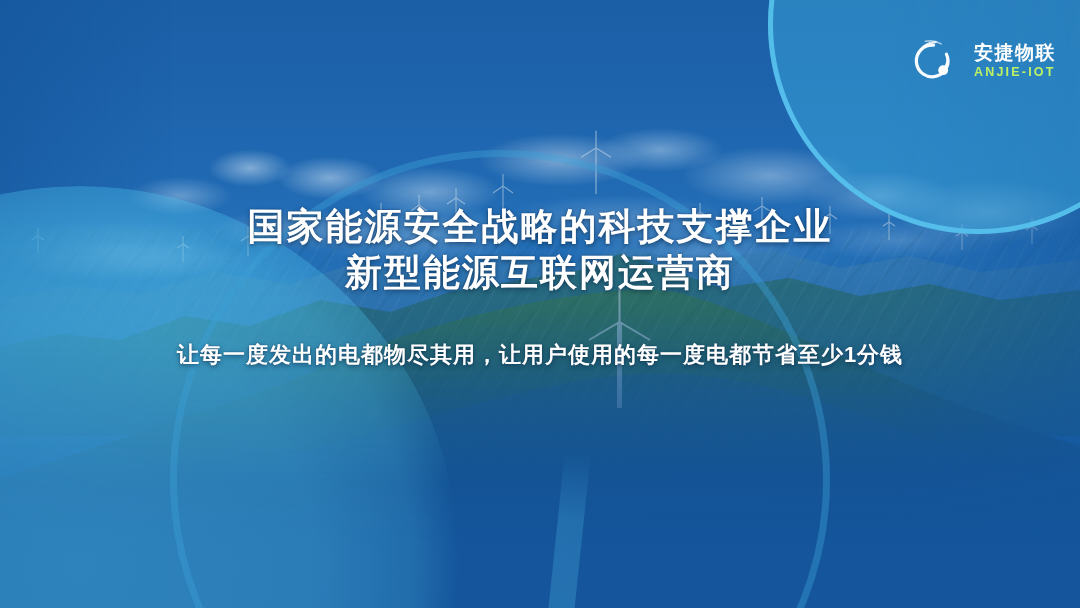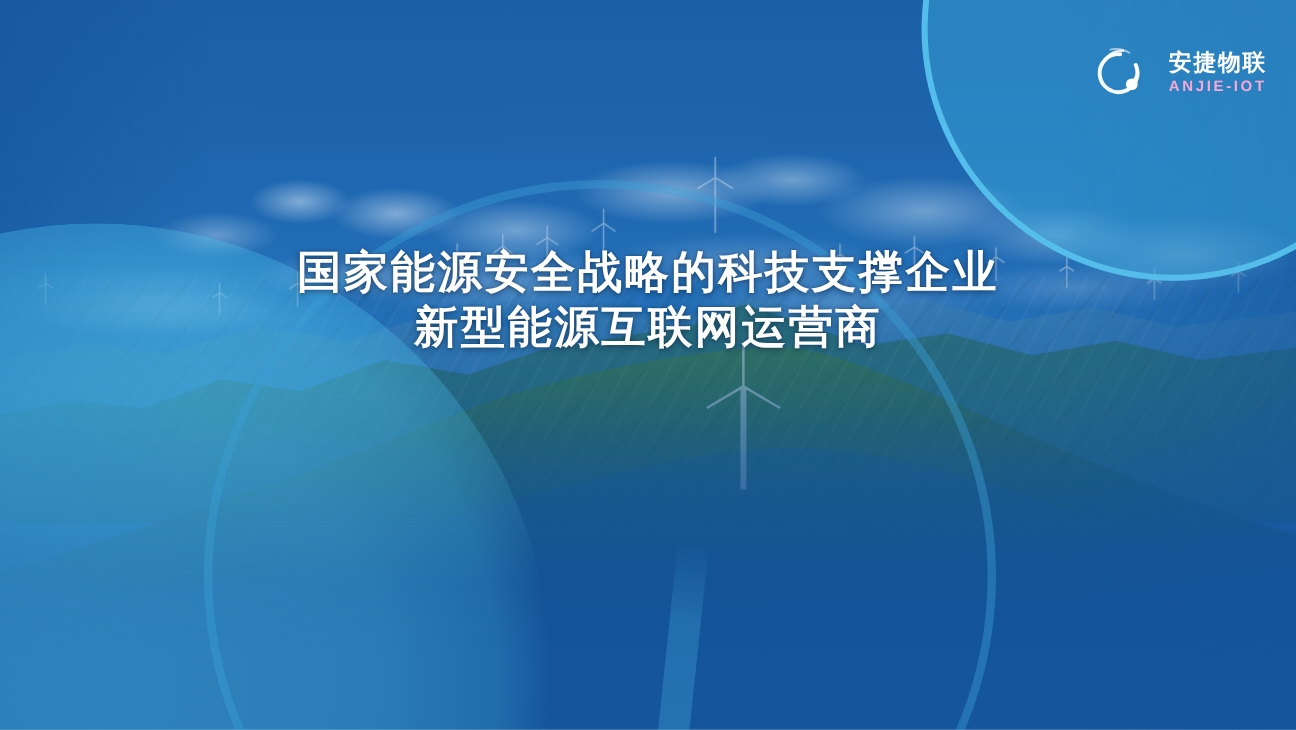--- a/index.html
+++ b/index.html
@@ -204,21 +204,21 @@
   .logo-mark { width: 46px; height: 46px; display:block; }
   .logo-text { display: flex; flex-direction: column; line-height: 1; }
   .logo-cn {
     color: #ffffff;
     font-size: 19px;
     font-weight: 700;
     letter-spacing: 1.5px;
     white-space: nowrap;
   }
   .logo-en {
-    color: #f9a8d4;
+    color: #bef264;
     font-size: 12.5px;
     font-weight: 700;
     letter-spacing: 2.2px;
     margin-top: 4px;
     white-space: nowrap;
   }
 
   
   .headline {
     position: absolute;
@@ -432,14 +432,15 @@
       <span class="logo-cn">安捷物联</span>
       <span class="logo-en">ANJIE-IOT</span>
     </span>
   </div>
 
   <div class="headline">
     <div class="title-line title-2">国家能源安全战略的科技支撑企业</div>
     <div class="title-line title-1">新型能源互联网运营商</div>
   </div>
 
+  <div class="subtitle">让每一度发出的电都物尽其用，让用户使用的每一度电都节省至少1分钱</div>
 
 </div>
 
 </body></html>

